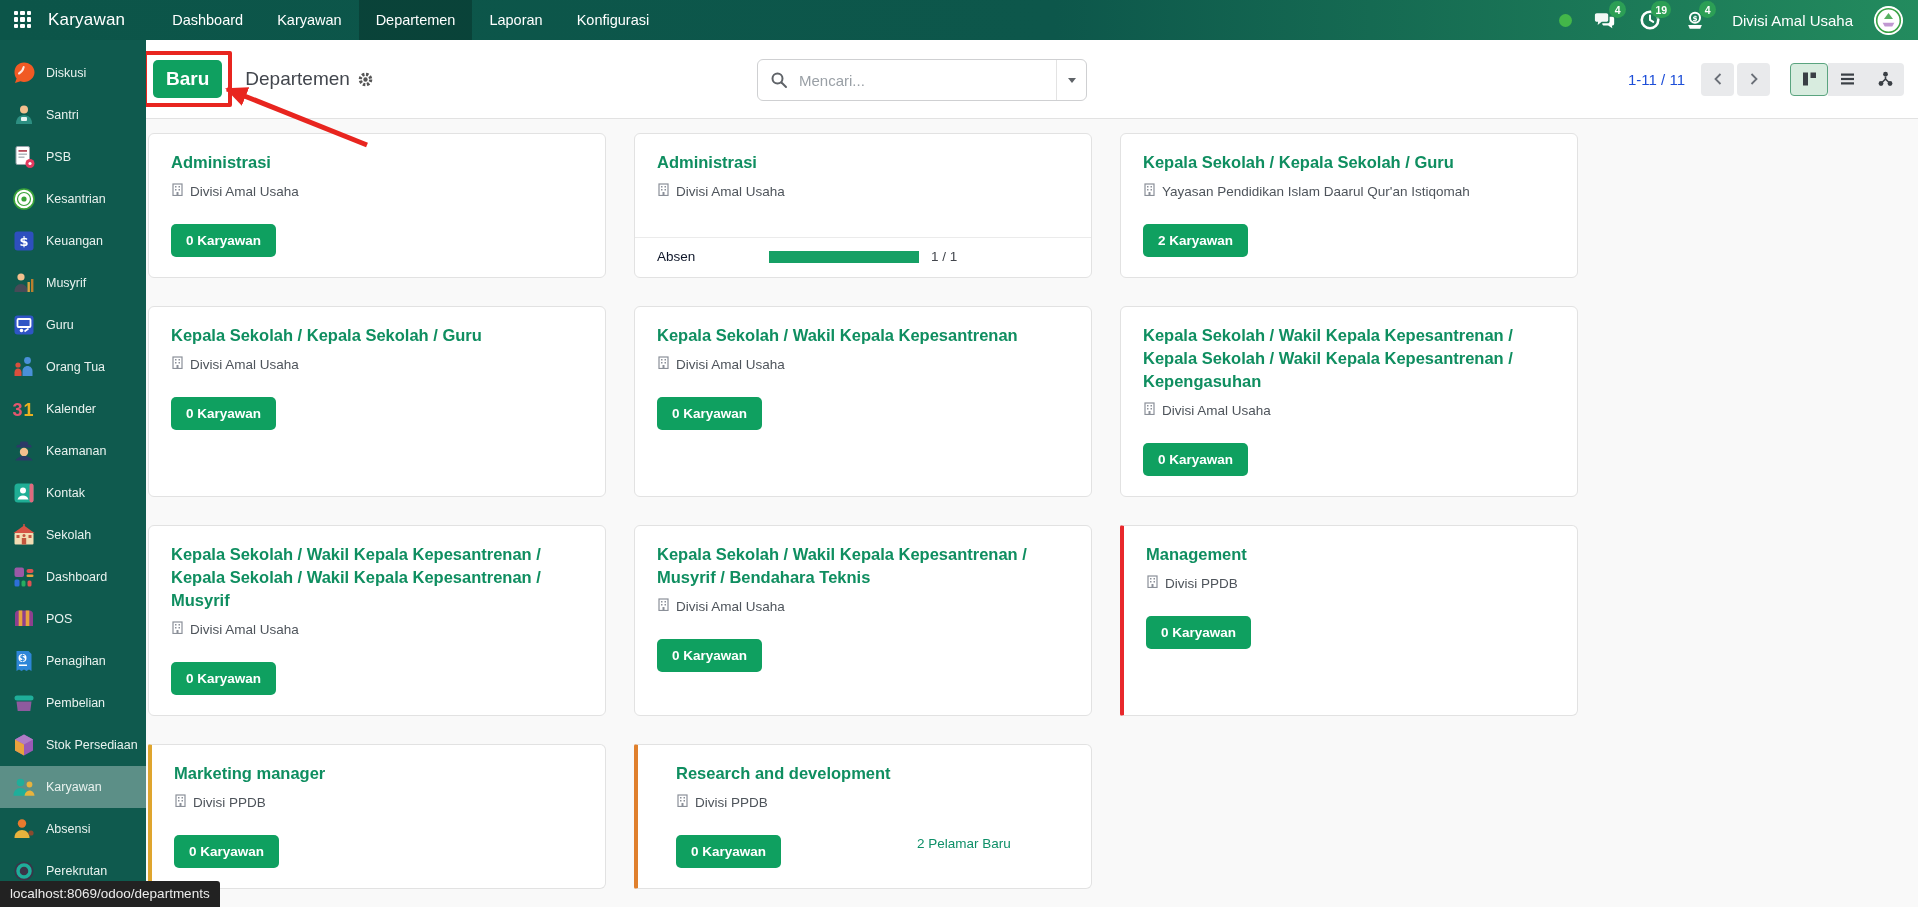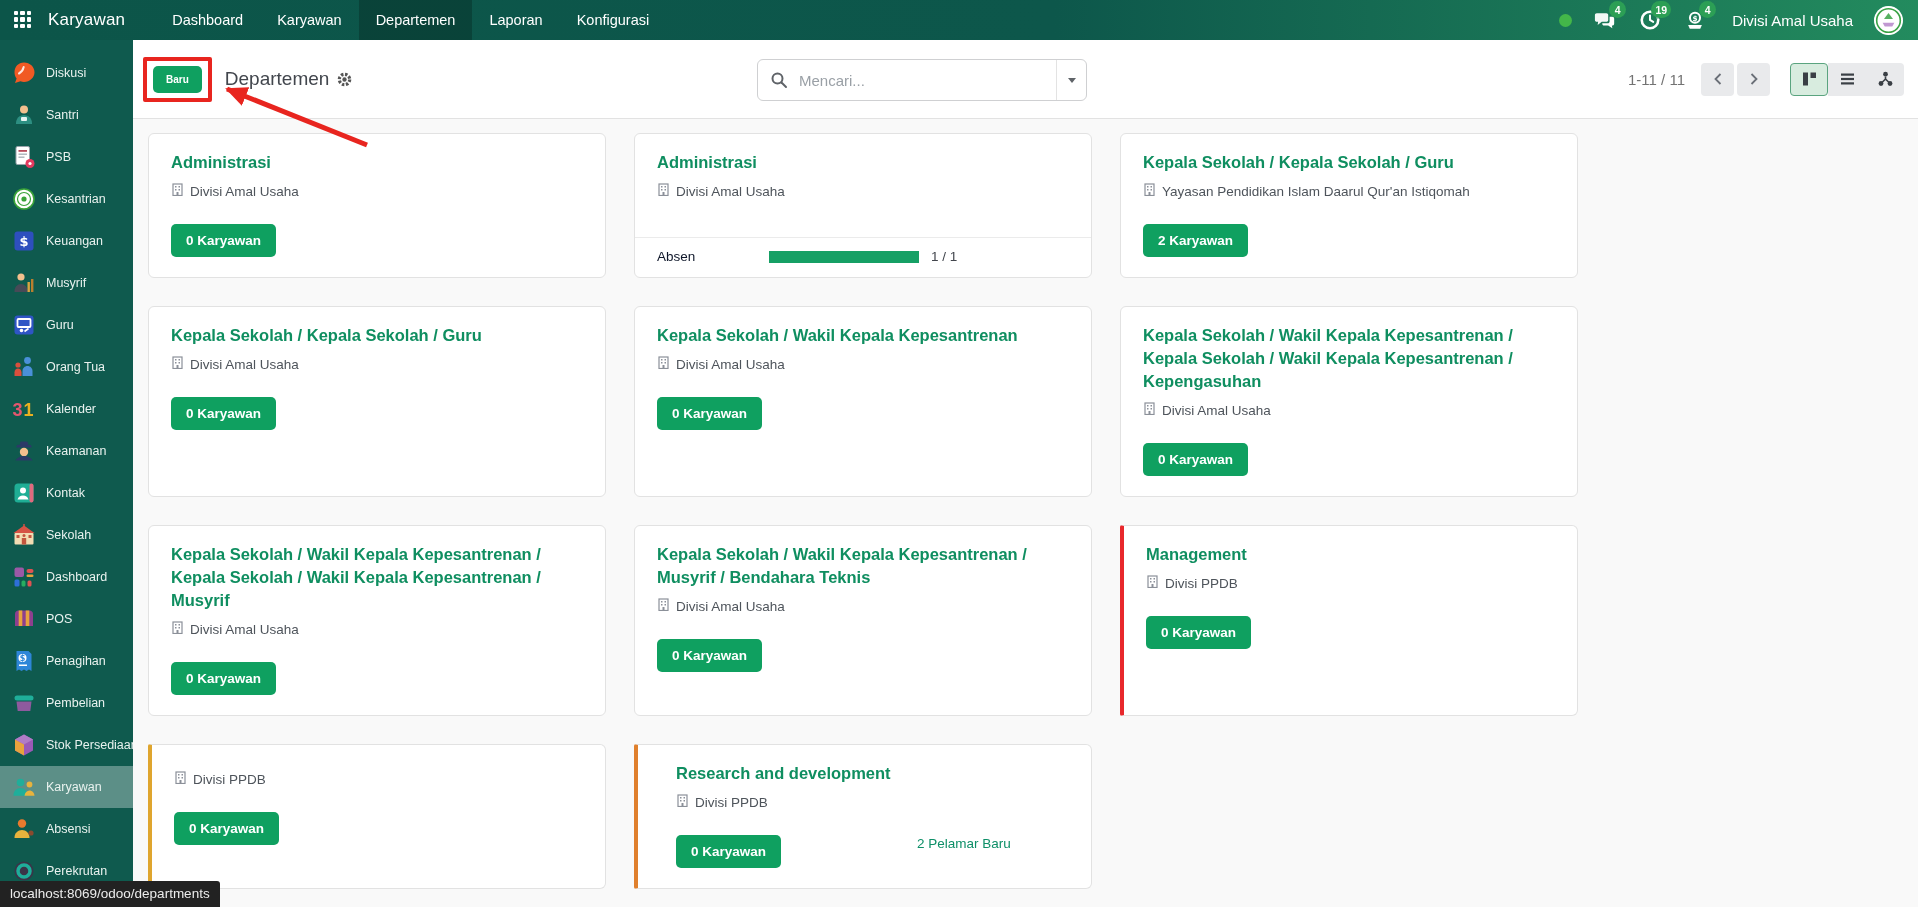--- a/index.html
+++ b/index.html
@@ -26,55 +26,55 @@
   .status-dot { width:13px; height:13px; border-radius:50%; background:#43b649; }
   .tray-icon { position:relative; width:24px; height:24px; display:flex; align-items:center; justify-content:center; cursor:pointer; }
   .tray-badge { position:absolute; top:-7px; right:-9px; background:#2c9f55; color:#fff;
     min-width:17px; height:17px; border-radius:9px; font-size:10.5px; font-weight:bold;
     display:flex; align-items:center; justify-content:center; padding:0 4px; }
   .company-name { font-size:15px; margin-left:4px; }
   .avatar { width:29px; height:29px; border-radius:50%; overflow:hidden; background:#fff; cursor:pointer; }
 
   
   .sidebar {
-    position:absolute; top:40px; left:0; width:133px; height:867px;
+    position:absolute; top:40px; left:0; width:146px; height:867px;
     background:#0f5a4e; padding-top:12px; z-index:20; overflow:hidden;
   }
   .side-item { height:42px; display:flex; align-items:center; padding-left:11px; gap:9px;
     color:#e9f2ef; font-size:12.5px; cursor:pointer; white-space:nowrap; }
   .side-item.active { background:rgba(255,255,255,.32); }
   .side-icon { width:26px; height:26px; flex:0 0 26px; }
   .side-icon svg { width:26px; height:26px; display:block; }
 
   
   .control-panel {
     position:absolute; left:133px; top:40px; width:1785px; height:79px;
     background:#fff; border-bottom:1px solid #e2e2e2;
     display:flex; align-items:center; padding:0 14px 0 10px; z-index:10;
   }
   .baru-annotation { border:4px solid #e8251f; padding:5px 6px; border-radius:2px; }
-  .btn-baru { background:#0fa060; border:none; color:#fff; font-weight:bold; font-size:10px;
+  .btn-baru { background:#0fa060; border:none; color:#fff; font-weight:bold; font-size:19px;
     padding:8px 13px; border-radius:5px; font-family:inherit; cursor:pointer; }
   .view-title { margin-left:13px; font-size:19px; color:#42464d; display:flex; align-items:center; gap:7px; }
   .gear { display:flex; cursor:pointer; }
 
   .cp-search { position:absolute; left:624px; top:19px; width:330px; height:42px;
     border:1px solid #cfd0d2; border-radius:6px; background:#fff;
     display:flex; align-items:center; padding-left:12px; }
   .cp-search input { flex:1; border:none; outline:none; font-size:15px; color:#444;
     font-family:inherit; background:transparent; min-width:0; }
   .cp-search input::placeholder { color:#9aa0a6; }
   .mag { display:flex; margin-right:9px; }
   .search-caret { width:30px; height:100%; display:flex; align-items:center; justify-content:center;
     cursor:pointer; border-left:1px solid #e3e3e3; }
   .caret-tri { width:0; height:0; border-left:4.5px solid transparent; border-right:4.5px solid transparent;
     border-top:5.5px solid #5f6368; }
 
   .cp-right { margin-left:auto; display:flex; align-items:center; gap:16px; }
-  .pager-text { font-size:15px; color:#737373; }
+  .pager-text { font-size:15px; color:#1d4ed8; }
   .pager-btns { display:flex; gap:3px; }
   .pg-btn { width:33px; height:33px; background:#e9eaec; border:none; border-radius:4px;
     display:flex; align-items:center; justify-content:center; cursor:pointer; }
   .view-switcher { display:flex; margin-left:4px; }
   .vs-btn { width:38px; height:33px; background:#e9eaec; border:1px solid transparent;
     display:flex; align-items:center; justify-content:center; cursor:pointer; }
   .vs-btn:first-child { border-radius:4px 0 0 4px; }
   .vs-btn:last-child { border-radius:0 4px 4px 0; }
   .vs-btn.active { background:#d8ecdf; border:1px solid #5aa47f; border-radius:4px; }
 
@@ -627,20 +627,21 @@
             </svg></span>
           <span>Divisi PPDB</span>
         </div>
         <div class="card-main">
           <button class="count-btn">0 Karyawan</button>
         </div>
       </div>
     </div>
     <div class="kanban-card" style="border-left: 4px solid rgb(223, 165, 46); border-radius: 2px 6px 6px 2px;">
       <div class="card-body">
+        <div class="card-title">Marketing manager</div>
         <div class="card-company">
           <span class="b-icon"><svg width="13" height="13" viewBox="0 0 13 13">
               <rect x="2" y="1" width="9" height="11.5" fill="none" stroke="#8b9099" stroke-width="1.2"></rect>
               <rect x="4" y="3" width="1.5" height="1.5" fill="#8b9099"></rect>
               <rect x="7.5" y="3" width="1.5" height="1.5" fill="#8b9099"></rect>
               <rect x="4" y="6" width="1.5" height="1.5" fill="#8b9099"></rect>
               <rect x="7.5" y="6" width="1.5" height="1.5" fill="#8b9099"></rect>
               <rect x="5.5" y="9" width="2" height="3.5" fill="#8b9099"></rect>
             </svg></span>
           <span>Divisi PPDB</span>

